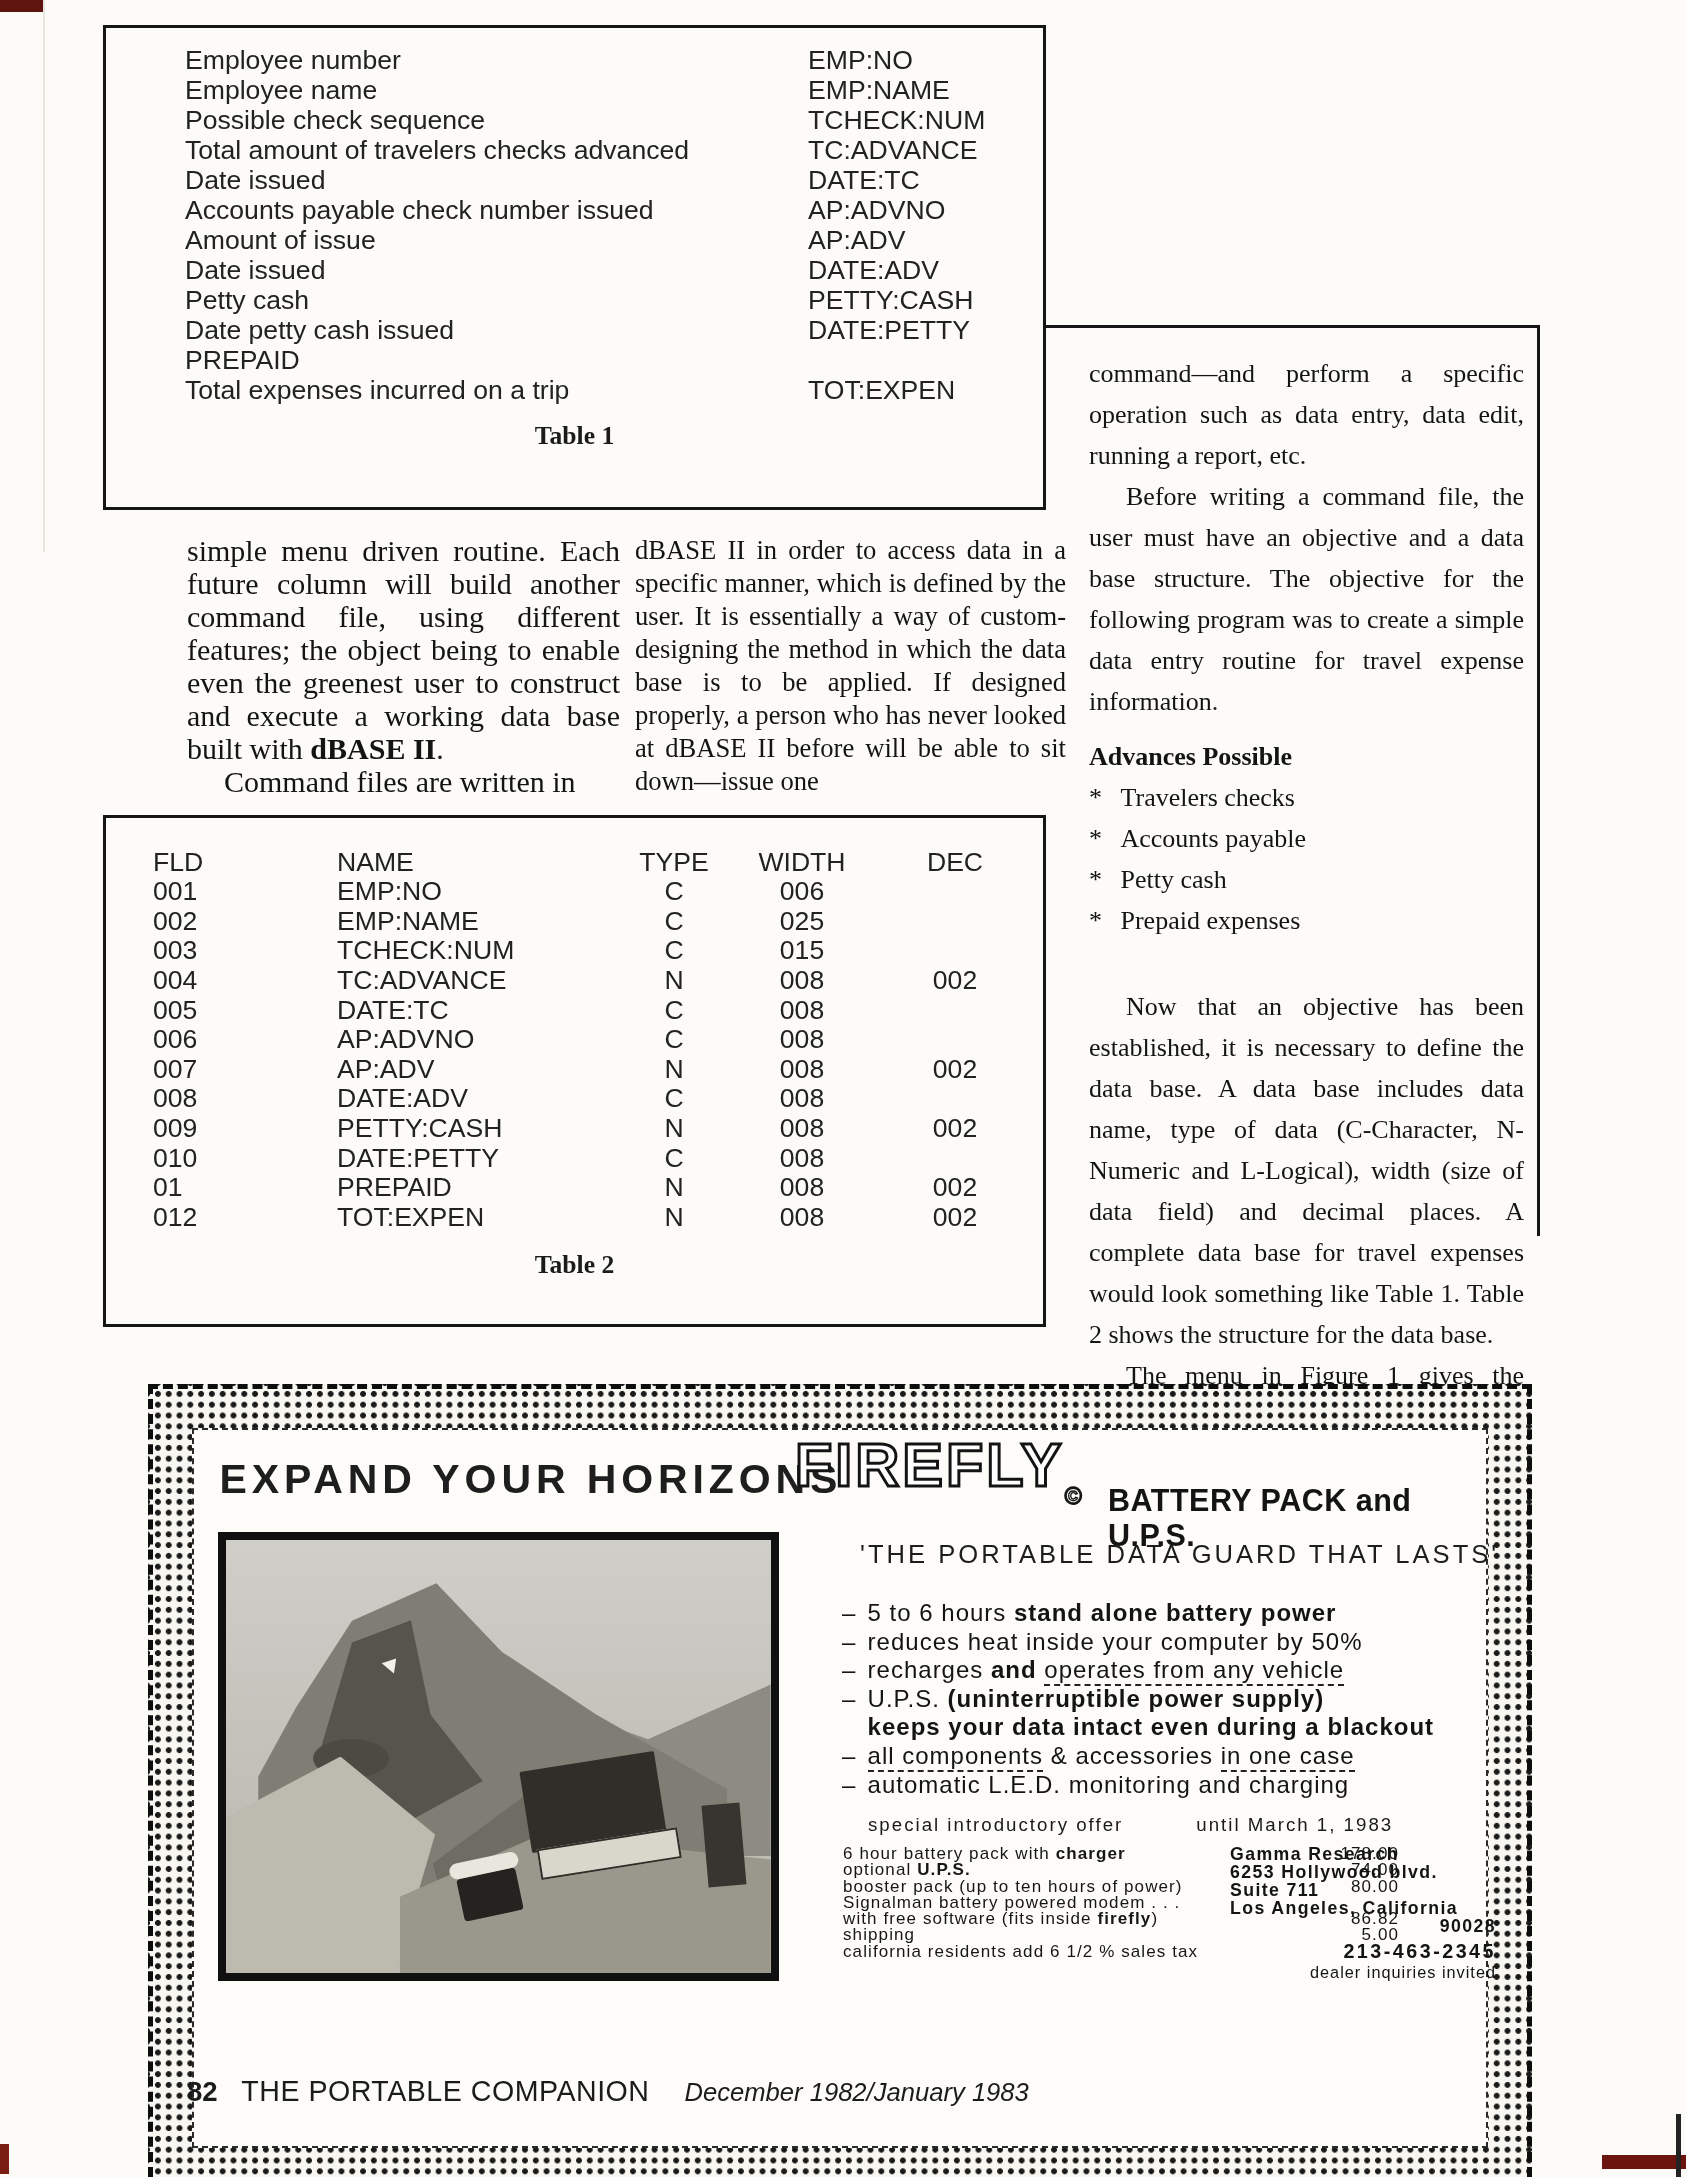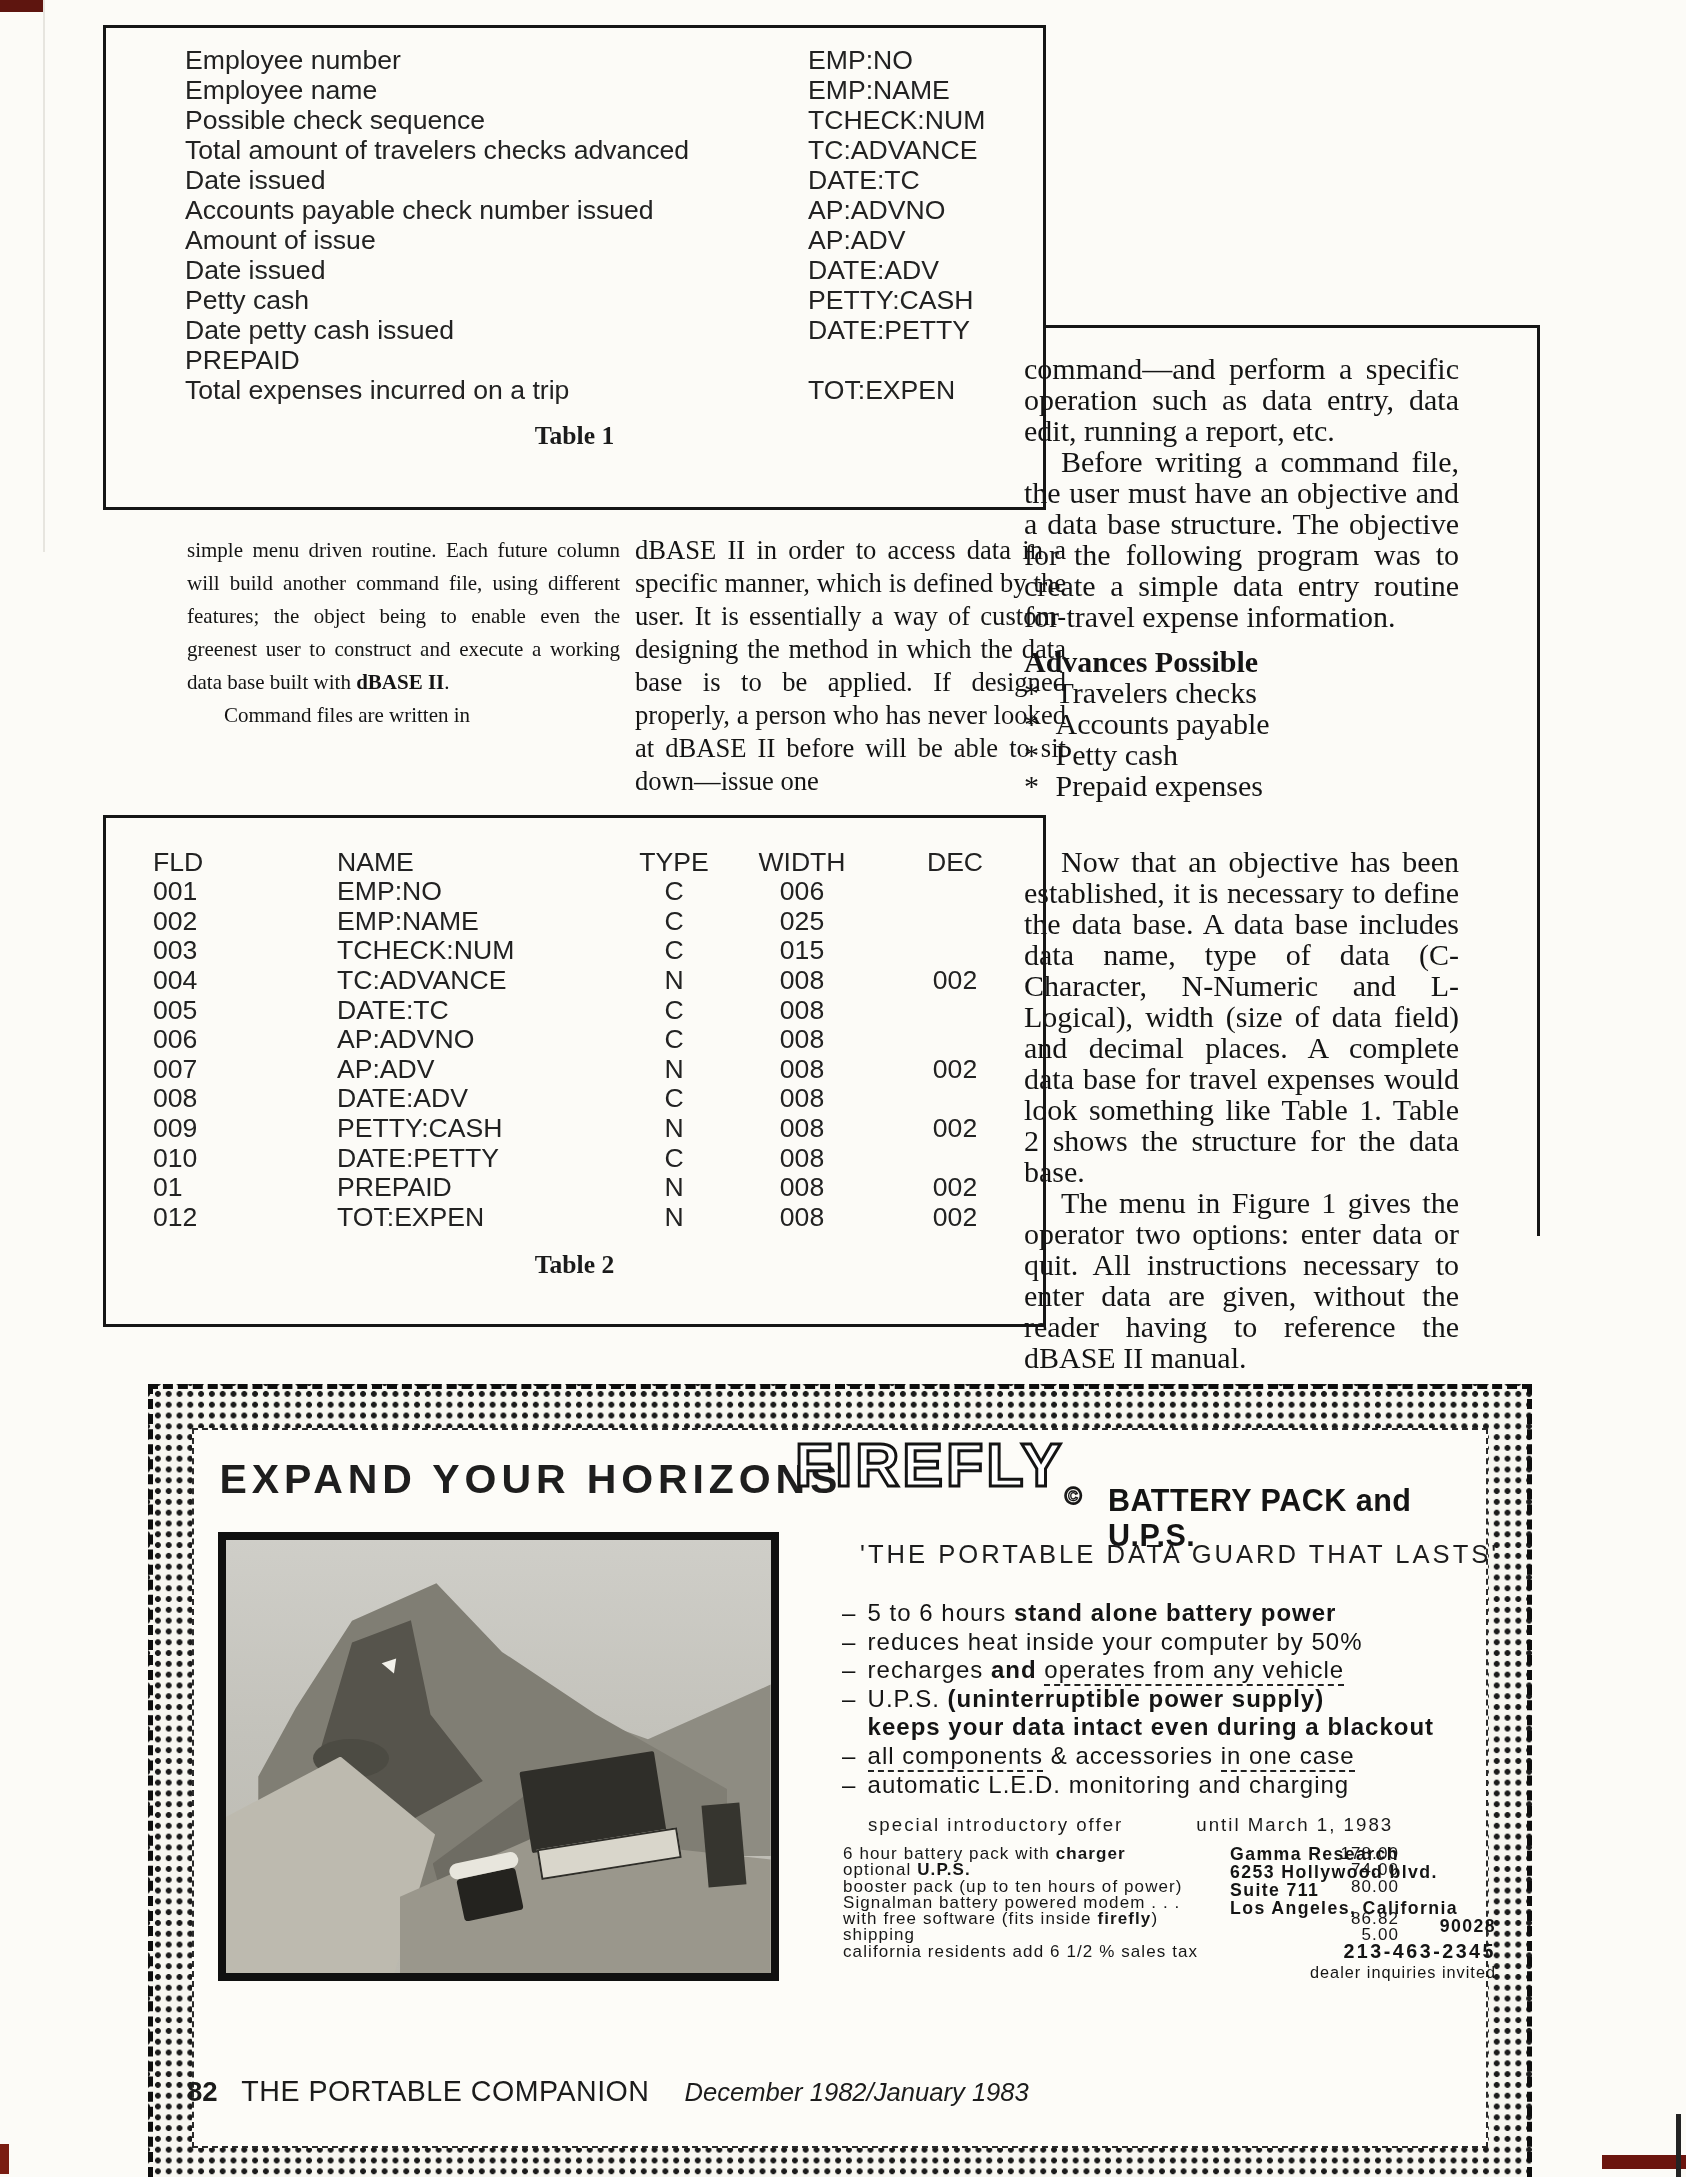--- a/index.html
+++ b/index.html
@@ -15,23 +15,23 @@
   #table1{left:103px;top:24.6px;width:943px;height:485px;border:3.9px solid #161616;box-sizing:border-box;}
   #table1 .t1rows{padding:17.7px 0 0 79px;}
   .t1row{display:grid;grid-template-columns:583px auto;font-size:26.6px;line-height:30px;color:#222;gap:40px;}
   .t1caption{text-align:center;font-family:"Liberation Serif",serif;font-weight:bold;font-size:25.6px;margin-top:15.8px;}
 
   
   #rightbox{left:1046px;top:325px;width:494px;height:911px;border-top:3.9px solid #161616;border-right:3.9px solid #161616;box-sizing:border-box;}
 
   
   .bodycol{position:absolute;font-family:"Liberation Serif",serif;text-align:justify;color:#141414;}
-  #col1{left:187px;top:534px;width:433px;font-size:21px;line-height:33px;}
+  #col1{left:187px;top:534px;width:433px;font-size:30px;line-height:33px;}
   #col2{left:635px;top:534px;width:431px;font-size:26.6px;line-height:33px;}
-  #col3{left:1024px;top:353px;width:435px;font-size:30px;line-height:31px;}
+  #col3{left:1089px;top:353px;width:435px;font-size:26px;line-height:41px;}
   .bodycol p{margin:0;}
   .indent{text-indent:37px;}
   #col3 .head{font-weight:bold;margin-top:13.8px;text-align:left;}
   .star-item{text-align:left;}
   .star{display:inline-block;width:31.5px;}
   #col3 .gap-top{margin-top:45px;}
 
   
   #table2{left:103px;top:815px;width:943px;height:512px;border:3.9px solid #161616;box-sizing:border-box;padding-top:29.6px;}
   .t2row{display:grid;grid-template-columns:184px 283px 108px 148px 158px;padding-left:47px;font-size:26.6px;line-height:29.6px;color:#222;}

